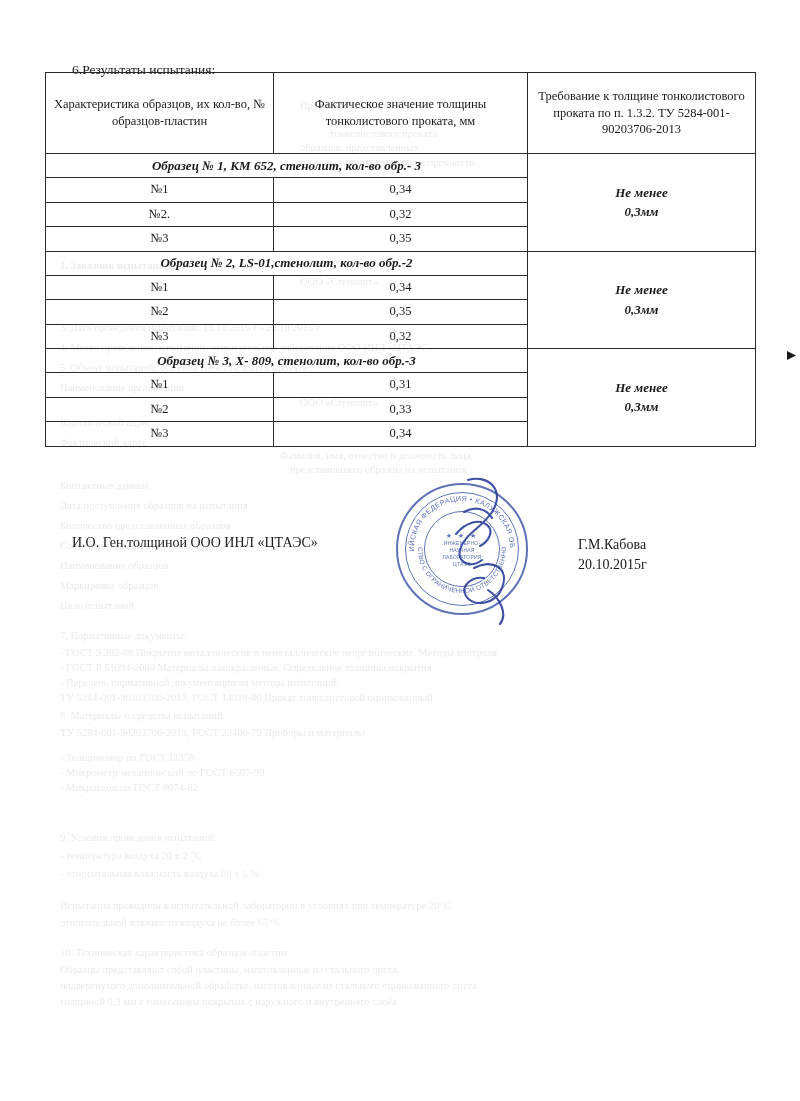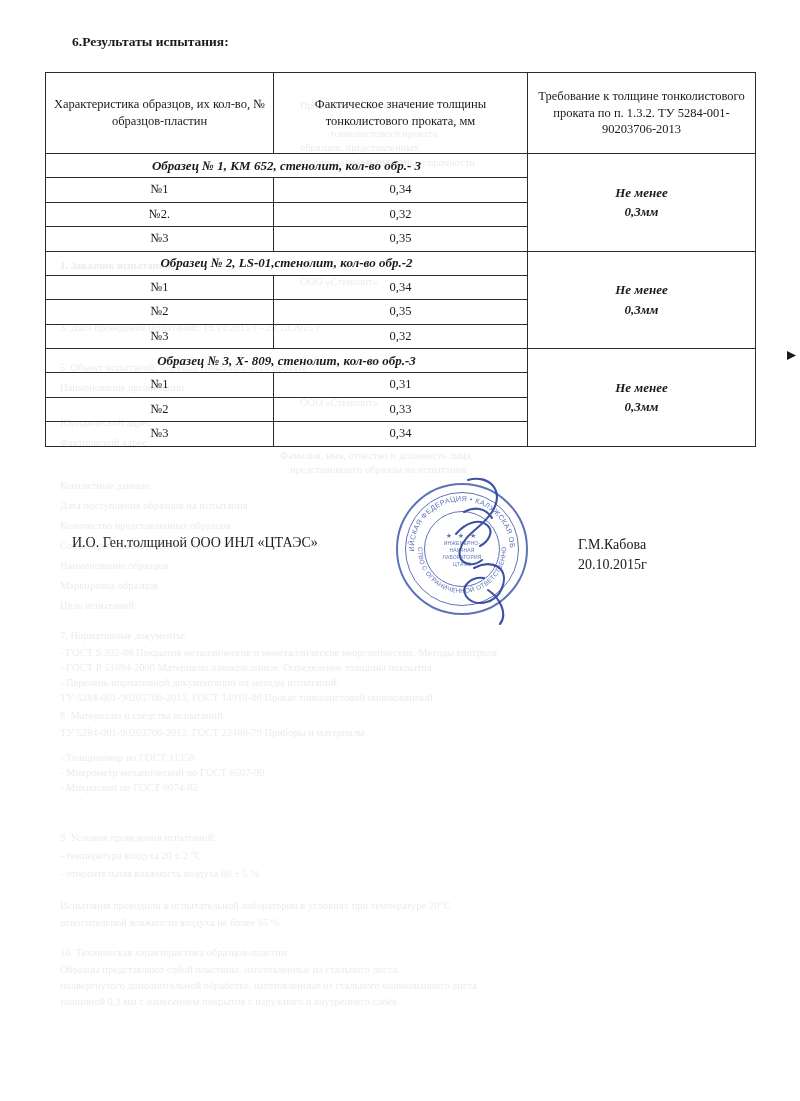--- a/index.html
+++ b/index.html
@@ -33,23 +33,23 @@
 
   .page {
     position: relative;
     z-index: 2;
     padding: 0;
   }
 
   .section-title {
     position: absolute;
     left: 72px;
-    top: 34px;
+    top: 62px;
     font-size: 13.5px;
-    font-weight: bold;
+    font-weight: normal;
   }
 
   .results-table {
     position: absolute;
     left: 45px;
     top: 72px;
     width: 710px;
     border-collapse: collapse;
     table-layout: fixed;
   }
@@ -184,20 +184,21 @@
 
 <div class="ghost-layer" id="ghost-layer">
     <div class="ghost-line" style="left: 300px; top: 98px;">Протокол испытаний</div>
     <div class="ghost-line" style="left: 300px; top: 112px; margin-top: 43px;">по определению толщины и прочности</div>
     <div class="ghost-line" style="left: 330px; top: 126px;">тонколистового проката</div>
     <div class="ghost-line" style="left: 300px; top: 140px;">образцов, представленных</div>
     <div class="ghost-line" style="left: 360px; top: 154px;">заказчиком</div>
     <div class="ghost-line" style="left: 60px; top: 258px; font-weight: bold;">1. Заказчик испытаний:</div>
     <div class="ghost-line" style="left: 300px; top: 274px;">ООО «Стенолит»</div>
     <div class="ghost-line" style="left: 60px; top: 320px;">3. Дата проведения испытаний: 19.10.2015 г - 20.10.2015 г</div>
+    <div class="ghost-line" style="left: 60px; top: 340px;">4. Место проведения испытаний: испытательная лаборатория ООО ИНЛ «ЦТАЭС»</div>
     <div class="ghost-line" style="left: 60px; top: 360px; text-align: right;">5. Объект испытаний: образцы тонколистового проката</div>
     <div class="ghost-line" style="left: 60px; top: 380px;">Наименование организации</div>
     <div class="ghost-line" style="left: 300px; top: 395px;">ООО «Стенолит»</div>
     <div class="ghost-line" style="left: 60px; top: 415px;">Юридический адрес</div>
     <div class="ghost-line" style="left: 60px; top: 435px;">Фактический адрес</div>
     <div class="ghost-line" style="left: 280px; top: 448px;">Фамилия, имя, отчество и должность лица,</div>
     <div class="ghost-line" style="left: 290px; top: 462px;">представившего образцы на испытания</div>
     <div class="ghost-line" style="left: 60px; top: 478px;">Контактные данные</div>
     <div class="ghost-line" style="left: 60px; top: 498px;">Дата поступления образцов на испытания</div>
     <div class="ghost-line" style="left: 60px; top: 518px;">Количество представленных образцов</div>

